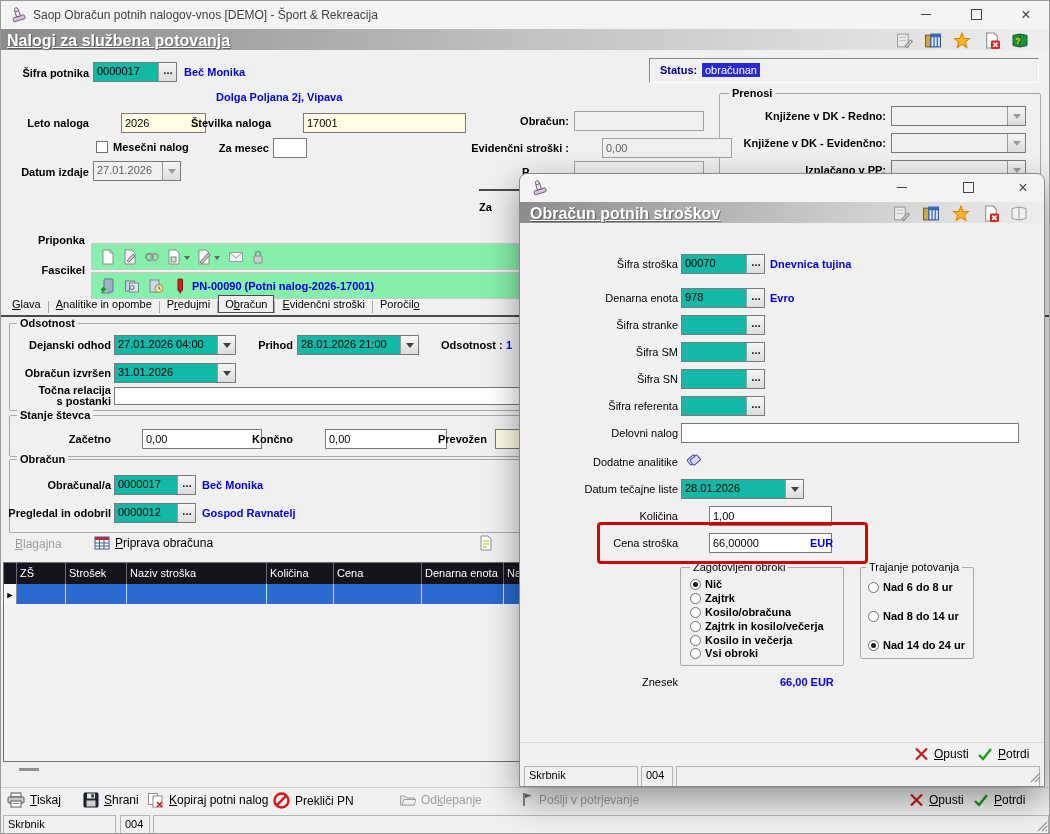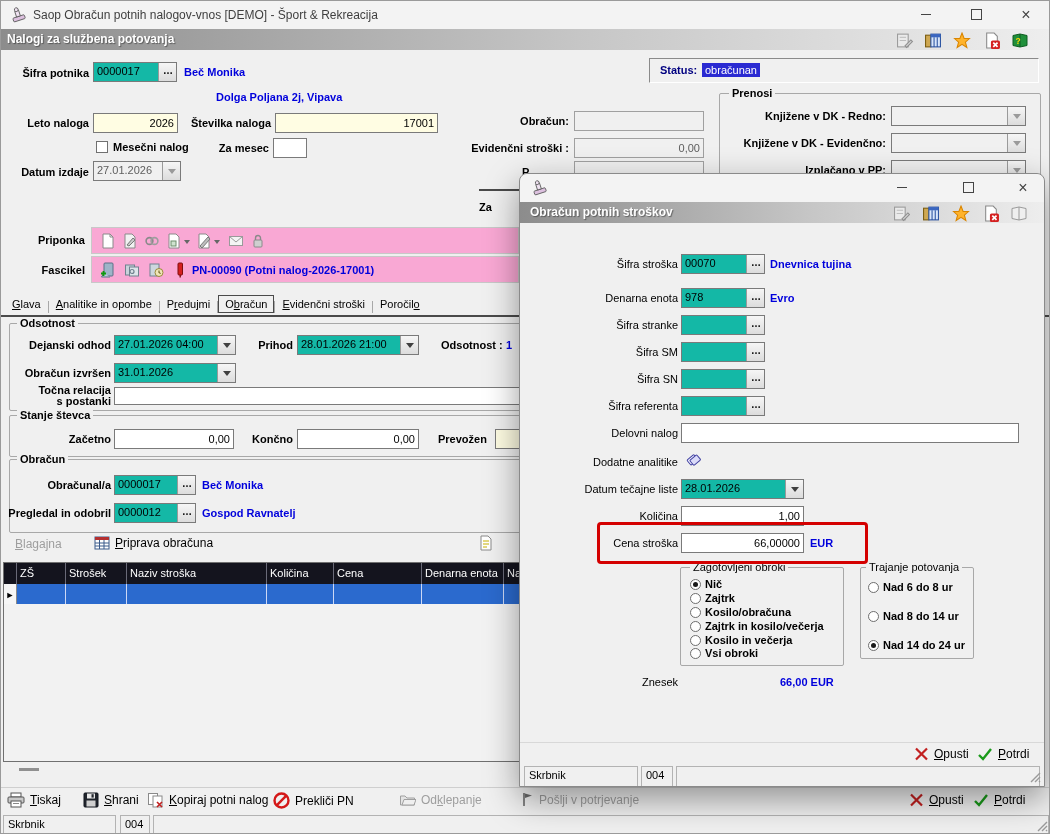--- a/index.html
+++ b/index.html
@@ -11,25 +11,25 @@
   .navy{color:#000080;}
   .bold{font-weight:bold;}
   
   .titlebar{position:absolute;left:0;top:0;right:0;height:28px;background:#f3f3f3;}
   .tb-title{position:absolute;font-size:12px;color:#3f3f3f;white-space:nowrap;}
   .wbtn{position:absolute;width:46px;height:27px;display:flex;align-items:center;justify-content:center;cursor:pointer;}
   .g-min{width:10px;height:1px;background:#444;}
   .g-max{width:9px;height:9px;border:1px solid #444;}
   .g-close::after{content:"×";font-size:16px;color:#444;line-height:1;}
   .headerbar{position:absolute;left:0;height:21px;background:linear-gradient(to right,#8c8c8c,#c6c6c6 55%,#eeeeee 100%);}
-  .hb-title{position:absolute;font-size:12px;font-weight:bold;color:#fff;text-shadow:1px 1px 1px rgba(0,0,0,.4);white-space:nowrap;}
+  .hb-title{position:absolute;font-size:16px;font-weight:bold;color:#fff;text-shadow:1px 1px 1px rgba(0,0,0,.4);white-space:nowrap;text-decoration:underline;}
   .hicon{position:absolute;width:18px;height:17px;cursor:pointer;}
   
   .fld{position:absolute;height:20px;background:#fff;border:1px solid #7a7a7a;box-sizing:border-box;font-size:11px;line-height:16px;padding:1px 3px;white-space:nowrap;overflow:hidden;}
-  .num{text-align:right;}
+  .num{text-align:left;margin-left:28px;}
   .yellow{background:#fffde3;}
   .dis{background:#f0f0f0;color:#5e5e5e;border-color:#a0a0a0;}
   .combo{position:absolute;height:20px;background:#14b8a6;border:1px solid #7a7a7a;box-sizing:border-box;display:flex;cursor:text;}
   .combo.dis{background:#f0f0f0;}
   .cval{flex:1;font-size:11px;line-height:17px;padding:0 3px;white-space:nowrap;overflow:hidden;}
   .dis .cval{color:#5e5e5e;}
   .cbtn{width:17px;background:linear-gradient(#f6f6f6,#dcdcdc);border-left:1px solid #9a9a9a;text-align:center;cursor:pointer;font-size:10px;line-height:15px;font-weight:bold;}
   .cbtn::after{content:"…";letter-spacing:-1px;}
   .dbtn{width:17px;background:linear-gradient(#f6f6f6,#dcdcdc);border-left:1px solid #9a9a9a;display:flex;align-items:center;justify-content:center;cursor:pointer;}
   .tri{width:0;height:0;border:4px solid transparent;border-top:5px solid #404040;margin-top:4px;}
@@ -51,21 +51,21 @@
   .tsep{width:1px;height:12px;background:#a8a8a8;}
   
   .grid{position:absolute;border:1px solid #707070;background:#f2f2f2;box-sizing:border-box;}
   .th{position:absolute;top:0;height:21px;background:#14141e;color:#fff;font-size:11px;line-height:20px;padding-left:3px;border-right:1px solid #6a6a78;box-sizing:border-box;white-space:nowrap;overflow:hidden;}
   .td{position:absolute;top:21px;height:20px;background:#2b6ace;border-right:1px solid #cdd8f5;box-sizing:border-box;cursor:pointer;}
   .tdm{position:absolute;top:21px;height:20px;background:#f6f6f6;border-right:1px solid #8a8a8a;box-sizing:border-box;text-align:center;cursor:pointer;}
   .tdm::after{content:"►";font-size:9px;line-height:20px;color:#000;}
   
   .btn{position:absolute;display:flex;align-items:center;gap:5px;font-size:12px;color:#000;cursor:pointer;white-space:nowrap;}
   .btn.dis2{color:#9e9e9e;cursor:default;}
-  .panelbar{position:absolute;background:#f9a8d4;border:1px solid #c8c8c8;box-sizing:border-box;}
+  .panelbar{position:absolute;background:#86efac;border:1px solid #c8c8c8;box-sizing:border-box;margin-top:16px;}
   .ticon{position:absolute;width:16px;height:16px;cursor:pointer;}
   .caret{position:absolute;width:0;height:0;border:3px solid transparent;border-top:4px solid #666;cursor:pointer;}
   
   .sbar-cell{position:absolute;height:35px;border:1px solid #b3b3b3;box-sizing:border-box;font-size:11px;line-height:16px;padding:0 4px;background:#f0f0f0;white-space:nowrap;overflow:hidden;}
   
   #modal{position:absolute;left:518px;top:172px;width:526px;height:614px;background:#f0f0f0;border:1px solid #8a8a8a;border-radius:8px 8px 0 0;box-shadow:0 12px 34px rgba(0,0,0,.40);box-sizing:border-box;z-index:10;overflow:hidden;}
   #modal .titlebar{border-radius:8px 8px 0 0;}
   .dlbl{position:absolute;left:20px;width:138px;text-align:right;font-size:11px;line-height:13px;white-space:nowrap;}
   .annot{position:absolute;border:3px solid #d40000;border-radius:4px;z-index:12;pointer-events:none;}
   .line{position:absolute;background:#4a4a4a;}

